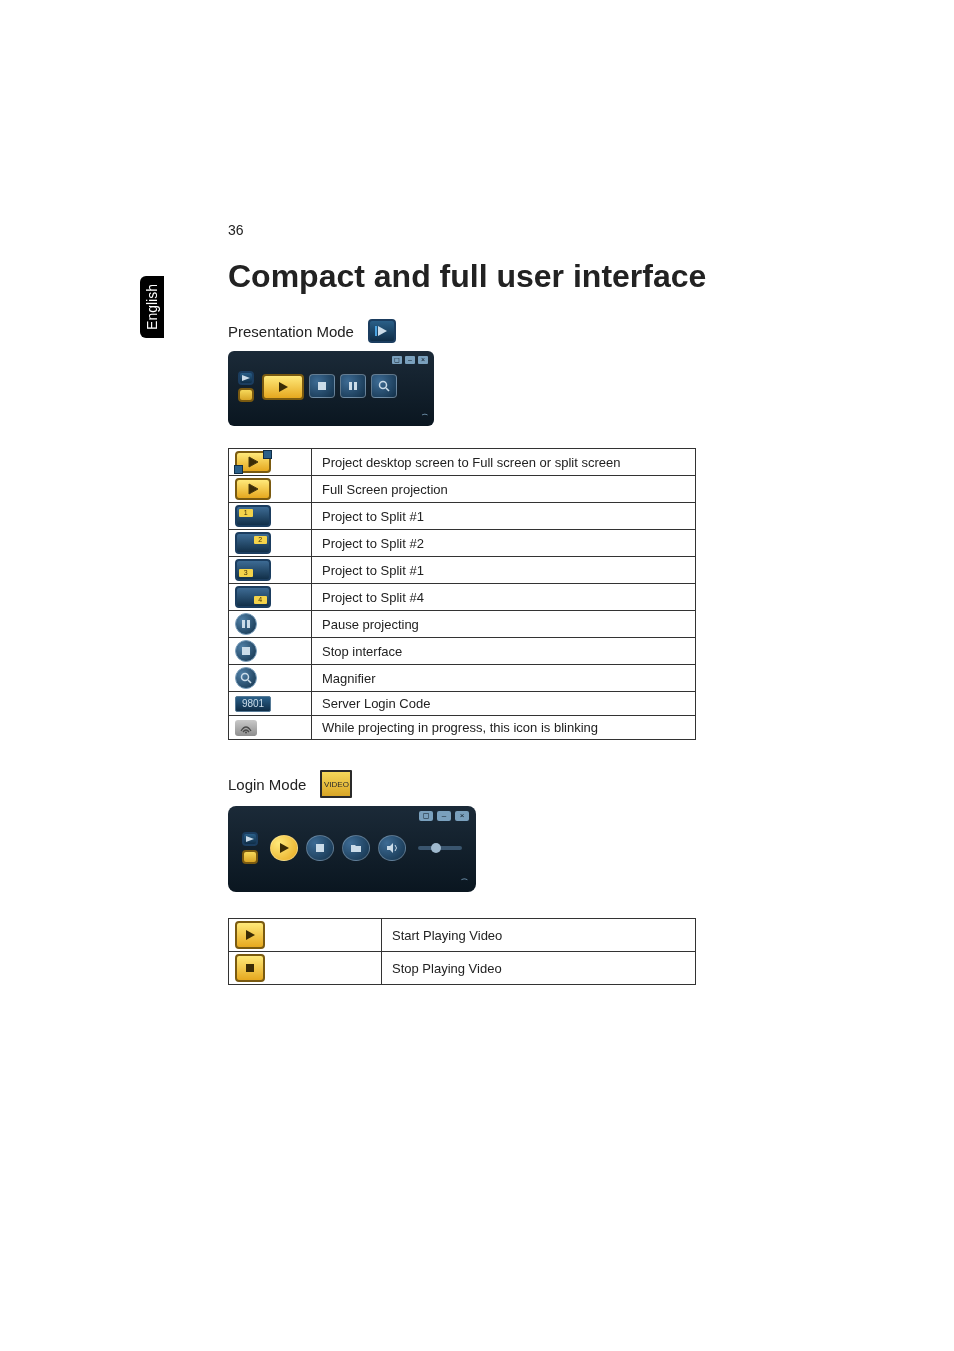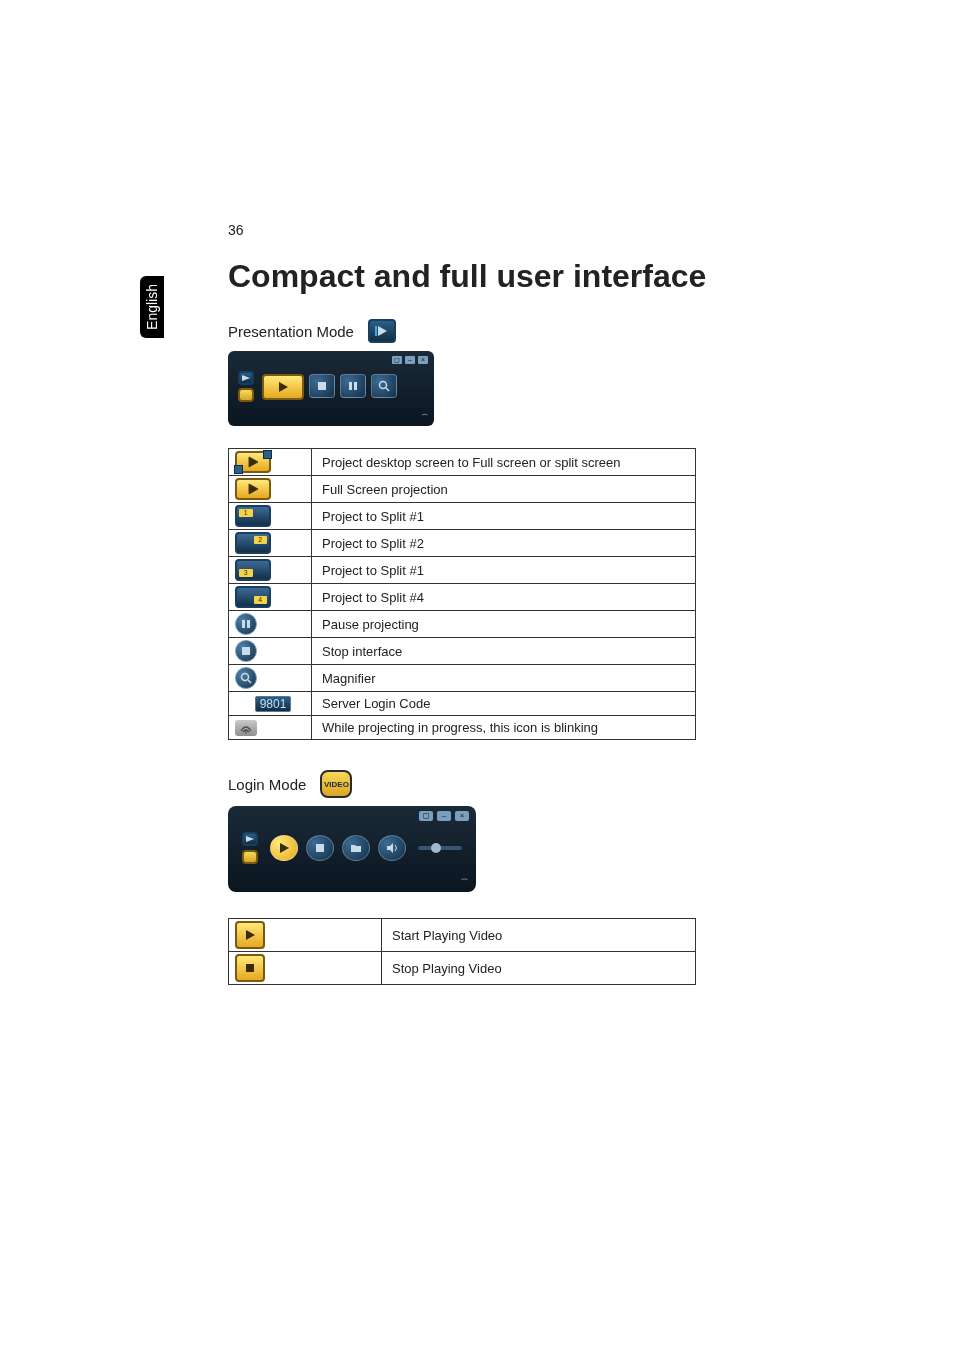--- a/index.html
+++ b/index.html
@@ -162,40 +162,40 @@
     display:grid; grid-template-columns:1fr 1fr; grid-template-rows:1fr 1fr; gap:1px; padding:2px;
   }
   .i-split span { background:#0d2438; border-radius:1px;}
   .i-split span.active { background:#f4d34a; position:relative;}
   .i-split span.active::after{ position:absolute; font-size:7px; color:#3a2b05; top:-1px; left:2px;}
   .i-round {
     width:20px; height:20px; border-radius:50%; background: radial-gradient(circle at 30% 30%, #4f7fa6, #113049);
     display:flex; align-items:center; justify-content:center; color:#fff; border:1px solid #7ca0bd;
   }
   .i-code {
-    width: 34px; height:14px; background: linear-gradient(#2a5f88,#0f2d47); color:#cbdce9; font-size:12px; display:flex; align-items:center; justify-content:center; border-radius:2px; border:1px solid #567a96;margin-left:20px;
+    width: 34px; height:14px; background: linear-gradient(#2a5f88,#0f2d47); color:#cbdce9; font-size:10px; display:flex; align-items:center; justify-content:center; border-radius:2px; border:1px solid #567a96;
   }
   .i-wifi {
     width:22px; height:16px; background: linear-gradient(#c9c9c9,#8f8f8f); border-radius:3px; display:flex; align-items:center; justify-content:center;
   }
 
   
   table.desc2 {
     width: 468px;
   }
   table.desc2 td.iconcell { width: 140px; }
   .vc {
     width:26px; height:24px; border-radius:4px;
     background: linear-gradient(#ffe97a,#e6a81f); border:2px solid #7a5a10; color:#3a2b05;
     display:flex; align-items:center; justify-content:center;
   }
   .mode-icon-video {
-    width:28px; height:24px; border:2px solid #2a2a2a; border-radius:8px;
+    width:28px; height:24px; border:2px solid #2a2a2a; border-radius:1px;
     background: linear-gradient(#f6d85a,#d8a526);
-    font-size:8px; font-weight:bold; color:#2a2a2a;
+    font-size:8px; font-weight:normal; color:#2a2a2a;
     display:flex; align-items:center; justify-content:center;
   }
 </style>
 </head>
 <body>
 
 <div class="page">
   <div class="page-number">36</div>
   <div class="lang-tab">English</div>
 

